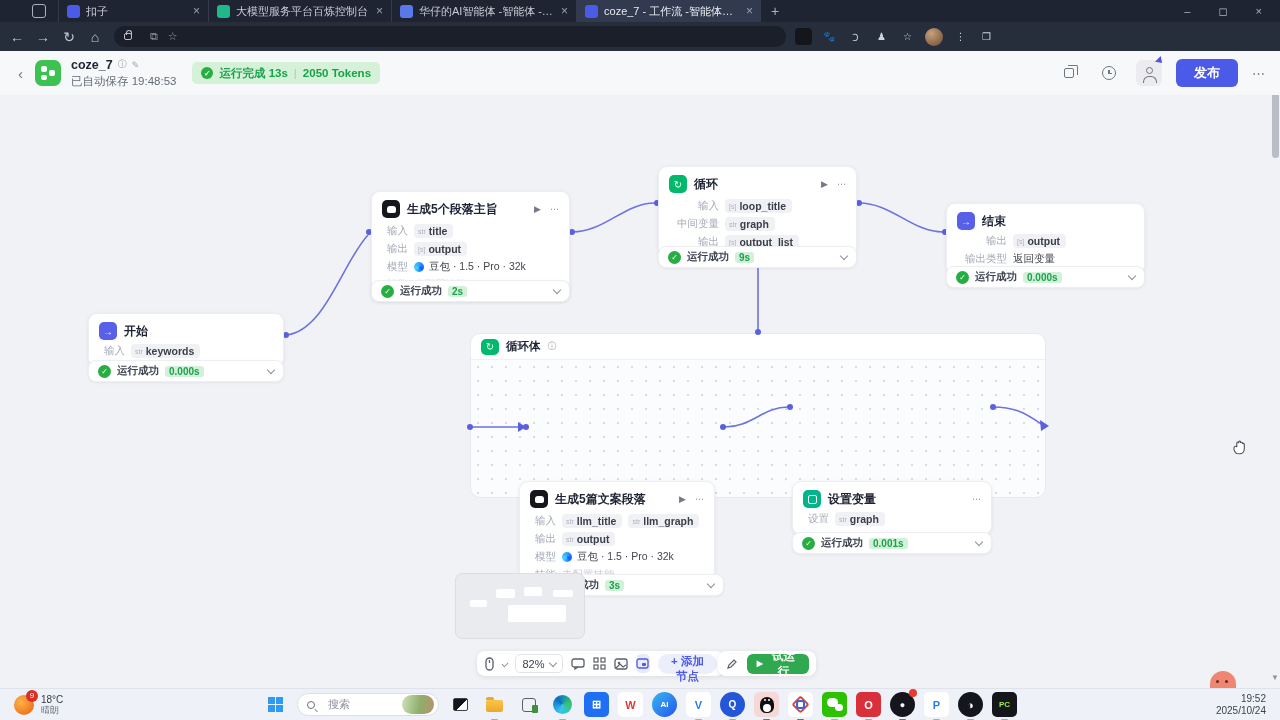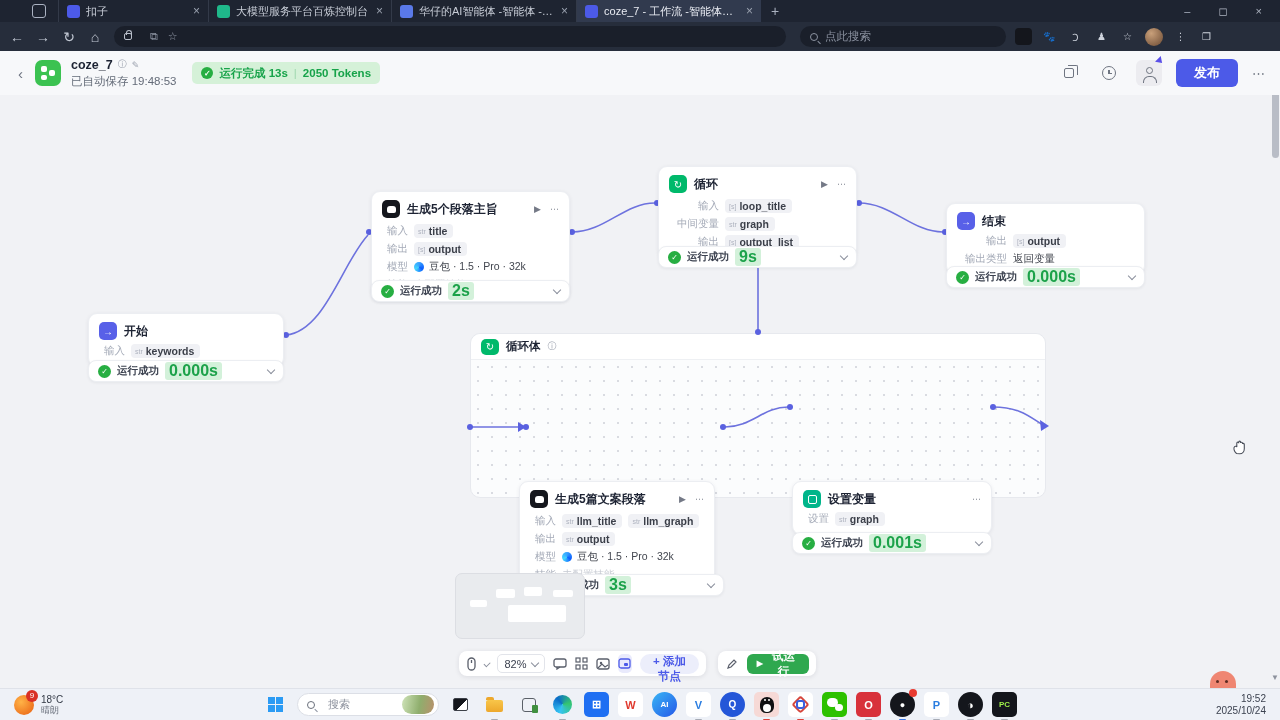--- a/index.html
+++ b/index.html
@@ -75,21 +75,21 @@
   .lbl { font-size:10.5px; color:#a5abb8; flex:0 0 auto; text-align:right; }
   .lbl.w26 { width:26px; } .lbl.w50 { width:50px; }
   .tag { background:#f0f1f5; border-radius:4px; padding:1px 6px 1px 4px; font-size:10.5px; font-weight:bold; color:#3b3f49; display:flex; align-items:center; gap:3px; }
   .tag .ty { font-size:7px; color:#aeb3bf; font-weight:normal; }
   .plain { font-size:10.5px; color:#42464f; display:flex; align-items:center; gap:5px; }
   .plain.dim { color:#c6cad2; }
   .mdot { width:10px; height:10px; border-radius:50%; background:conic-gradient(#37a2ff,#0b5cff,#45d6ff,#37a2ff); }
   .statusbar { position:absolute; background:#fff; border-radius:8px; box-shadow:0 1px 3px rgba(25,30,50,.06); border:1px solid #eceef2; height:22px; display:flex; align-items:center; padding:0 9px; gap:6px; z-index:3; }
   .okc { width:13px; height:13px; border-radius:50%; background:#27ae42; color:#fff; font-size:8px; display:flex; align-items:center; justify-content:center; }
   .stxt { font-size:10.5px; color:#3c4250; font-weight:bold; }
-  .tbadge { background:#d3f1da; color:#1ca24a; font-size:16px; border-radius:3px; padding:0 4px; font-weight:bold; }
+  .tbadge { background:#d3f1da; color:#1ca24a; font-size:10px; border-radius:3px; padding:0 4px; font-weight:bold; }
   .chev { width:6px; height:6px; border-right:1.4px solid #8a8f9c; border-bottom:1.4px solid #8a8f9c; transform:rotate(45deg); margin-left:auto; margin-top:-3px; }
   #loopbody { position:absolute; left:470px; top:238px; width:576px; height:165px; background:#fbfcfd; border:1px solid #e7e9ee; border-radius:10px; z-index:1; overflow:visible; }
   #lb-head { height:26px; display:flex; align-items:center; gap:7px; padding:0 10px; background:#fff; border-radius:10px 10px 0 0; border-bottom:1px solid #eef0f3; }
   #lb-body { position:absolute; left:0; top:26px; right:0; bottom:0; background-image:radial-gradient(#d9dbe1 1px, transparent 1px); background-size:14px 14px; border-radius:0 0 10px 10px; }
   #lb-title { font-size:11.5px; font-weight:bold; color:#1d2333; }
 
   
   #minimap { position:absolute; left:455px; top:478px; width:130px; height:66px; background:#e9ebee; border:1px solid #dcdee3; border-radius:7px; z-index:4; }
   .mm { position:absolute; background:#fff; border-radius:2px; }
 
@@ -184,24 +184,20 @@
   <div id="navbar">
     <span class="navico" style="margin-left:4px">←</span>
     <span class="navico">→</span>
     <span class="navico">↻</span>
     <span class="navico">⌂</span>
     <div id="urlpill">
       <span class="lock"></span>
       <span class="pillico">⧉</span>
       <span class="pillico">☆</span>
     </div>
-    <div id="searchpill">
-      <span class="mag"></span>
-      <span>点此搜索</span>
-    </div>
     <span class="extico" style="background:#14161c"></span>
     <span class="extico" style="color:#f3c12e">🐾</span>
     <span class="extico">Ↄ</span>
     <span class="extico">♟</span>
     <span class="extico">☆</span>
     <span class="avatar"></span>
     <span class="extico">⋮</span>
     <span class="extico">❒</span>
   </div>
 
@@ -472,21 +468,21 @@
     </div>
 
     <div id="minimap">
       <div class="mm" style="left:14px;top:26px;width:17px;height:7px"></div>
       <div class="mm" style="left:40px;top:15px;width:19px;height:9px"></div>
       <div class="mm" style="left:68px;top:13px;width:18px;height:9px"></div>
       <div class="mm" style="left:97px;top:16px;width:20px;height:7px"></div>
       <div class="mm" style="left:52px;top:31px;width:58px;height:17px"></div>
     </div>
 
-    <div class="cpill" style="left:459px;width:247px">
+    <div class="cpill" style="left:477px;width:247px">
       <span class="tico">
         <svg width="11" height="14" viewBox="0 0 11 14">
             <rect x="2" y="1" width="7" height="12" rx="3.5" fill="none" stroke="#5a5f6b" stroke-width="1.3"></rect>
             <line x1="5.5" y1="3" x2="5.5" y2="6" stroke="#5a5f6b" stroke-width="1.3"></line>
           </svg>
       </span>
       <span class="chev" style="margin:0"></span>
       <span class="zoombox">
         <span>82%</span>
         <span class="chev"></span>

